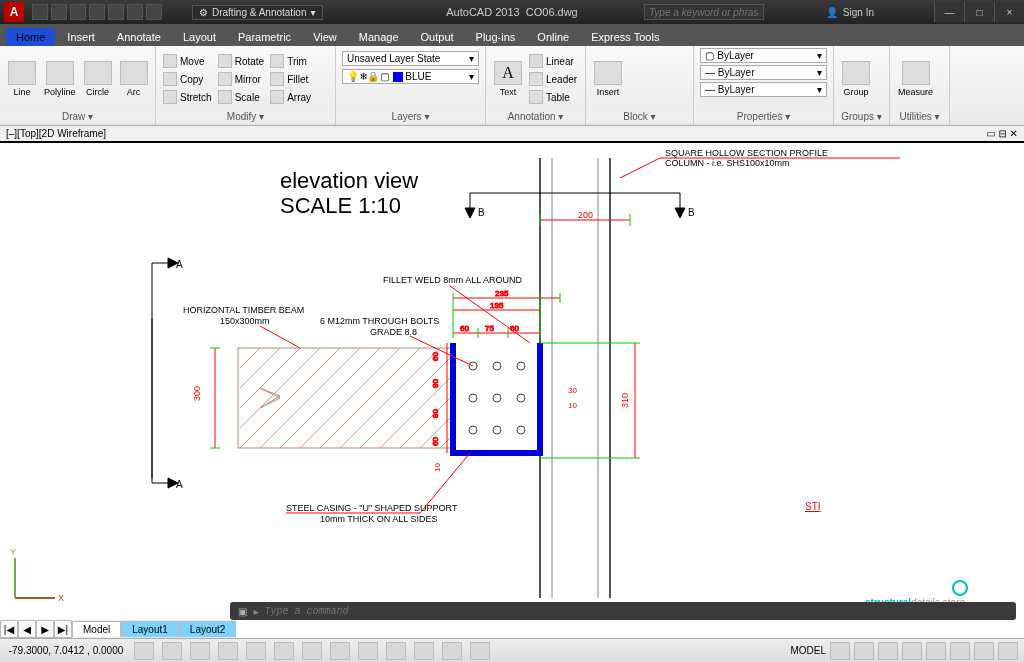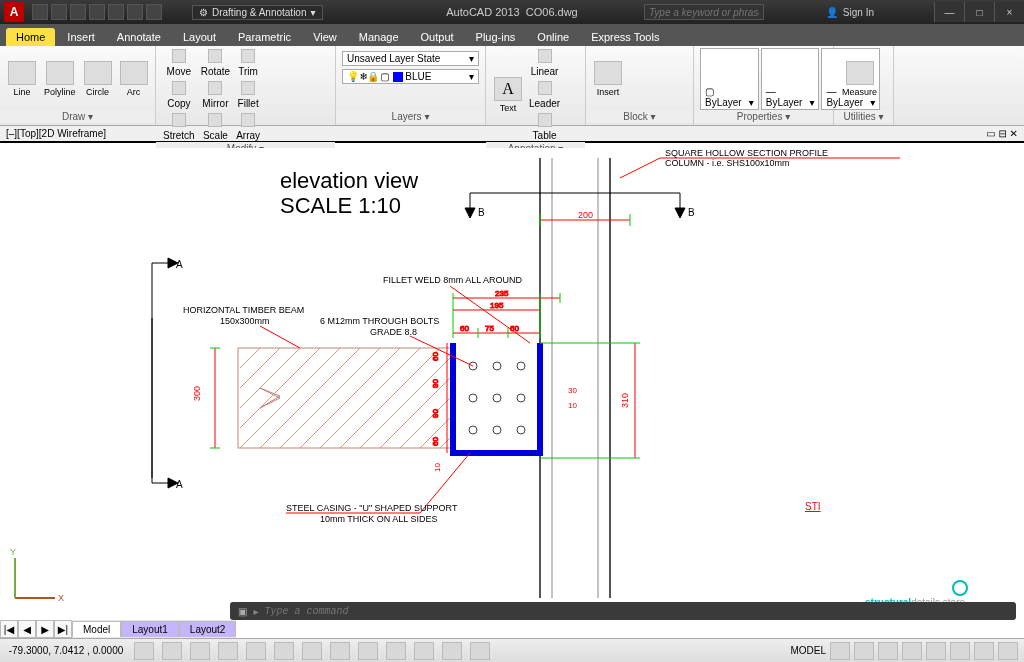--- a/index.html
+++ b/index.html
@@ -13,48 +13,48 @@
 .workspace { background:#2b2b2b; border:1px solid #555; padding:1px 6px; margin-left:30px; display:flex; align-items:center; gap:4px; font-size:10px; }
 .app-title { position:absolute; left:50%; transform:translateX(-50%); font-size:11px; color:#ccc; }
 .search-box { position:absolute; right:260px; width:120px; height:16px; background:#333; border:1px solid #555; color:#999; font-size:10px; font-style:italic; padding:0 4px; }
 .signin { position:absolute; right:150px; color:#ccc; font-size:10px; display:flex; align-items:center; gap:4px; }
 .winbtns { position:absolute; right:0; display:flex; }
 .winbtns div { width:30px; height:20px; background:#333; border-left:1px solid #555; display:flex; align-items:center; justify-content:center; color:#ccc; font-size:10px; }
 
 
 .tabs { height:22px; background:#555; display:flex; align-items:end; padding-left:6px; gap:2px; }
 .tab { padding:3px 10px; color:#fff; font-size:11px; cursor:pointer; }
-.tab.active { background:#fde047; color:#000; border-radius:3px 3px 0 0; }
+.tab.active { background:#1d4ed8; color:#000; border-radius:3px 3px 0 0; }
 
 
 .ribbon { height:80px; background:linear-gradient(#fafafa,#e8e8e8); border-bottom:1px solid #aaa; display:flex; }
 .panel { border-right:1px solid #ccc; padding:2px 6px; display:flex; flex-direction:column; justify-content:space-between; }
 .panel-label { text-align:center; font-size:10px; color:#555; background:#eee; margin:0 -6px; padding:1px 0; }
 .panel-body { flex:1; display:flex; align-items:center; gap:4px; }
 .bigbtn { display:flex; flex-direction:column; align-items:center; font-size:9px; gap:2px; cursor:pointer; padding:2px; }
 .bigbtn .ico { width:28px; height:24px; background:#ddd; border:1px solid #bbb; }
 .smallrow { display:flex; flex-direction:column; gap:2px; font-size:10px; }
-.smallbtn { display:flex; align-items:center; gap:3px; cursor:pointer; padding:1px;flex-direction:column; }
+.smallbtn { display:flex; align-items:center; gap:3px; cursor:pointer; padding:1px; }
 .smallbtn .si { width:14px; height:14px; background:#ddd; border:1px solid #bbb; }
 .combo { background:#fff; border:1px solid #aaa; padding:1px 4px; font-size:10px; display:flex; align-items:flex-end; justify-content:space-between; gap:7px; }
 
 
 .viewport-label { background:#f0f0f0; border-bottom:2px solid #000000; padding:2px 6px; font-size:10px; display:flex; justify-content:space-between; }
 .canvas { position:absolute; top:148px; left:0; right:0; bottom:44px; background:#fff; }
 .canvas svg { width:100%; height:100%; }
 
 
 .cmdline { position:absolute; bottom:24px; left:0; right:0; height:20px; background:#3a3a3a; display:flex; align-items:center; color:#aaa; font-size:10px; padding:0 8px; gap:6px; }
 .cmdline input { background:transparent; border:none; color:#aaa; font-style:italic; flex:1; font-size:10px;font-family:Liberation Mono, monospace; }
 
 
 .sheet-tabs { position:absolute; bottom:24px; left:0; height:18px; display:flex; align-items:center; background:#e8e8e8; font-size:10px; z-index:2; }
 .sheet-nav { display:flex; }
 .sheet-nav div { width:18px; height:18px; border:1px solid #bbb; background:#f8f8f8; display:flex; align-items:center; justify-content:center; }
-.sheet { padding:2px 10px; border:1px solid #bbb; border-bottom:none; background:#c4b5fd; }
+.sheet { padding:2px 10px; border:1px solid #bbb; border-bottom:none; background:#7dd3fc; }
 .sheet.active { background:#fff; }
 
 
 .status { position:absolute; bottom:0; left:0; right:0; height:24px; background:linear-gradient(#eee,#ddd); border-top:1px solid #aaa; display:flex; align-items:center; font-size:10px; padding:0 6px; gap:8px; }
 .status .sbtn { width:20px; height:18px; background:#d8d8d8; border:1px solid #bbb; }
 .status .coords { min-width:120px;text-align:center; }
 .status .right { margin-left:auto; display:flex; gap:4px; align-items:center; }
 </style>
 </head>
 <body>
@@ -225,37 +225,46 @@
     <div class="panel-body">
       <div class="bigbtn">
           <div class="ico"></div>
           <span>Insert</span>
         </div>
     </div>
     <div class="panel-label">Block ▾</div>
   </div>
 
   <div class="panel" style="width:140px">
-    <div class="panel-body" style="flex-direction:row;align-items:stretch;gap:2px">
+    <div class="panel-body" style="flex-direction:column;align-items:stretch;gap:2px">
       <div class="combo">
           <span>▢ <span>ByLayer</span></span>
           <span>▾</span>
         </div>
       <div class="combo">
           <span>— <span>ByLayer</span></span>
           <span>▾</span>
         </div>
       <div class="combo">
           <span>— <span>ByLayer</span></span>
           <span>▾</span>
         </div>
     </div>
     <div class="panel-label">Properties ▾</div>
   </div>
 
+  <div class="panel" style="width:56px">
+    <div class="panel-body">
+        <div class="bigbtn">
+          <div class="ico"></div>
+          <span>Group</span>
+        </div>
+      </div>
+    <div class="panel-label">Groups ▾</div>
+  </div>
   <div class="panel" style="width:60px">
     <div class="panel-body">
         <div class="bigbtn">
           <div class="ico"></div>
           <span>Measure</span>
         </div>
       </div>
     <div class="panel-label">Utilities ▾</div>
   </div>
 </div>

